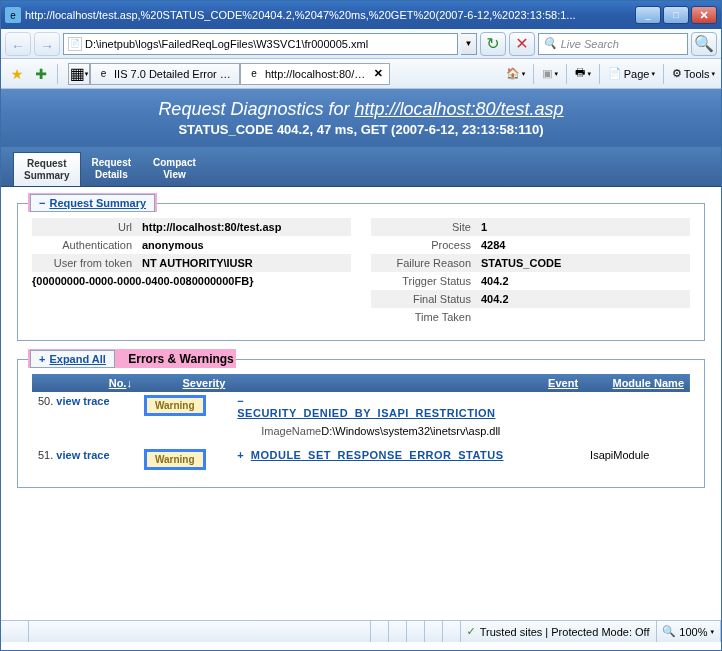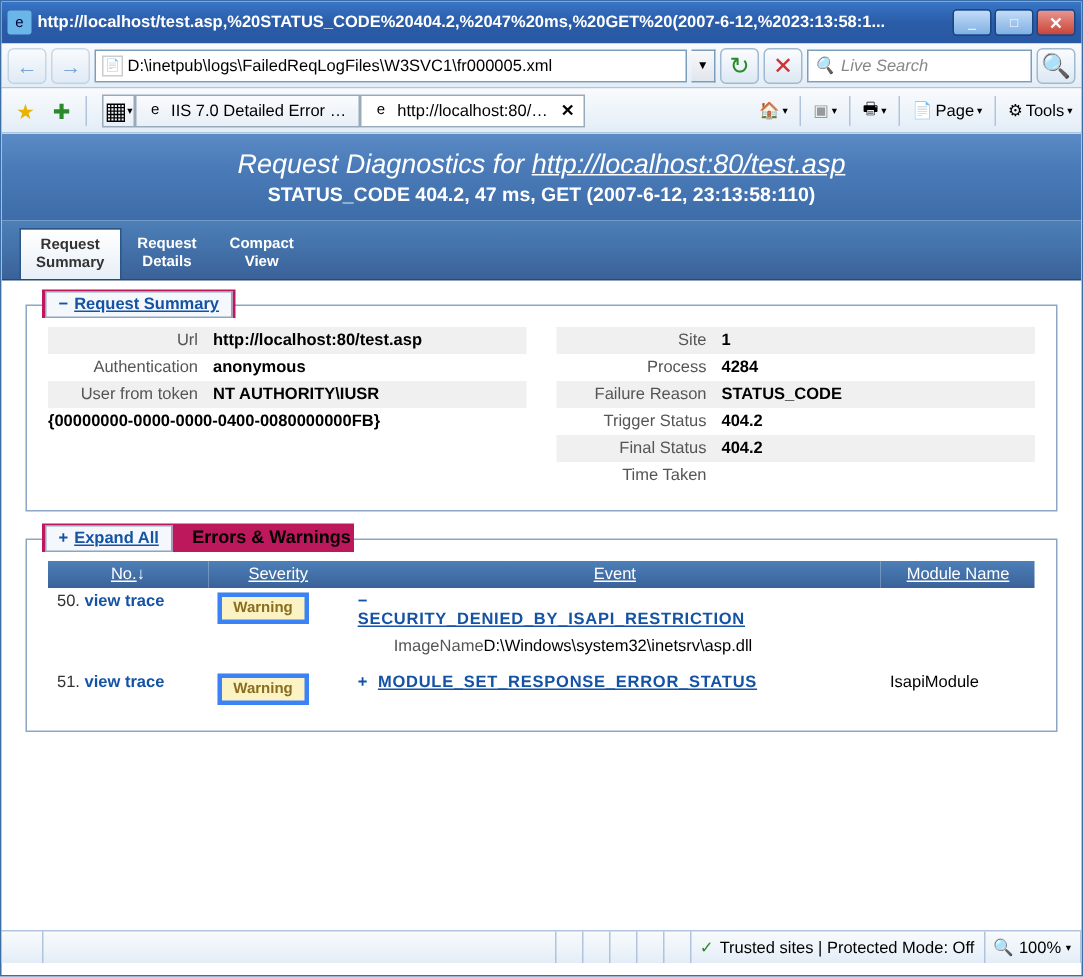--- a/index.html
+++ b/index.html
@@ -1,19 +1,19 @@
 <!DOCTYPE html>
 <html><head>
 <meta charset="utf-8">
 <style>
 *{box-sizing:border-box;margin:0;padding:0;font-family:Tahoma,Arial,sans-serif}
 body{width:722px;height:651px;background:#fff;overflow:hidden;border:1px solid #3a6ea5}
 .titlebar{height:28px;background:linear-gradient(to bottom,#3876c7 0%,#2b5ca8 50%,#2858a3 100%);display:flex;align-items:center;padding:0 4px;color:#fff;font-size:11px}
 .titlebar .favicon{width:16px;height:16px;background:#6bb6e8;border-radius:2px;margin-right:4px;display:flex;align-items:center;justify-content:center;font-size:10px;color:#003}
-.titlebar .title{flex:1;overflow:hidden;white-space:nowrap;text-overflow:ellipsis;font-weight:bold}
+.titlebar .title{flex:1;overflow:hidden;white-space:nowrap;text-overflow:ellipsis;font-weight:normal}
 .win-btn{width:26px;height:18px;margin-left:2px;border:1px solid #1a4580;border-radius:3px;background:linear-gradient(to bottom,#c4dcf6,#7fb0e4);display:flex;align-items:center;justify-content:center;font-size:9px}
 .win-btn.close{background:linear-gradient(to bottom,#e89690,#c94438);color:#fff;font-weight:bold;font-size:11px}
 .navbar{height:30px;background:linear-gradient(to bottom,#f9fbfd,#e3edf7);border-bottom:1px solid #b0c4de;display:flex;align-items:center;padding:2px 4px;gap:3px}
 .nav-btn{width:26px;height:24px;border:1px solid #a0b8d0;border-radius:4px;background:linear-gradient(to bottom,#fbfcfe,#dce8f4);display:flex;align-items:center;justify-content:center}
 .nav-btn.disabled{opacity:.5}
 .nav-arrow{font-size:14px;color:#0a5bb8}
 .addr-box{flex:1;height:22px;border:1px solid #7b9ebd;background:#fff;display:flex;align-items:center;padding:0 4px;font-size:11px}
 .addr-box .icon{width:14px;height:14px;margin-right:3px;background:#fff;border:1px solid #ccc;display:flex;align-items:center;justify-content:center;font-size:8px}
 .addr-box input{border:none;flex:1;font-size:11px;outline:none}
 .addr-drop{width:16px;height:22px;border:1px solid #7b9ebd;border-left:none;background:linear-gradient(to bottom,#f8f9fa,#e1e6ed);display:flex;align-items:center;justify-content:center;font-size:8px}
@@ -34,33 +34,33 @@
 .content{height:531px;overflow:auto;background:#fff}
 .req-header{background:linear-gradient(to bottom,#5a8bc5 0%,#4a7bb8 40%,#3d6ca8 100%);color:#fff;text-align:center;padding:10px 16px 10px}
 .req-header h1{font-size:18px;font-weight:normal;font-style:italic;font-family:Georgia,serif}
 .req-header h1 a{color:#fff;text-decoration:underline}
 .req-header .sub{font-size:13px;font-weight:bold;margin-top:2px}
 .req-tabs-bar{height:40px;background:linear-gradient(to bottom,#4d7fb8,#3a6299);display:flex;align-items:flex-end;padding:0 12px;border-bottom:1px solid #264a76}
 .req-tab{padding:5px 10px;font-size:10px;color:#fff;text-align:center;line-height:1.15;border:1px solid transparent;font-weight:bold}
 .req-tab.active{background:linear-gradient(to bottom,#fff,#e8eff7);color:#333;border:1px solid #2c5588;border-bottom:none}
 .page-body{padding:16px}
 fieldset{border:1px solid #8ca6c4;padding:14px;margin-bottom:18px;position:relative}
-legend{position:absolute;top:-11px;left:10px;background:#be185d;padding:0 2px}
+legend{position:absolute;top:-11px;left:10px;background:#f9a8d4;padding:0 2px}
 legend .btn{display:inline-block;border:1px solid #8ca6c4;background:#f4f7fb;padding:2px 8px;font-size:11px}
 legend .btn a{color:#1452a4;text-decoration:underline;font-weight:bold}
 legend .btn .toggle{color:#1452a4;font-weight:bold;margin-right:4px}
 .kv-grid{display:flex;gap:20px}
 .kv-col{flex:1}
 .kv-row{display:flex;padding:3px 0;font-size:11px}
 .kv-row:nth-child(odd){background:#f0f0f0}
 .kv-k{width:110px;text-align:right;padding-right:10px;color:#555}
 .kv-v{flex:1;font-weight:bold;word-break:break-all}
 .errtable{width:100%;border-collapse:collapse;font-size:11px}
 .errtable thead{background:linear-gradient(to bottom,#4d7fb8,#3a6299);color:#fff}
-.errtable thead th{padding:3px 6px;text-align:center;font-weight:normal}
+.errtable thead th{padding:3px 6px;text-align:right;font-weight:bold}
 .errtable thead th a{color:#fff;text-decoration:underline}
 .errtable td{padding:3px 6px;vertical-align:top}
 .errtable .num{color:#333}
 .errtable .vt{color:#1452a4;font-weight:bold}
 .warn-badge{display:inline-block;border:3px solid #3b82f6;background:#fbf3c3;padding:2px 8px;font-weight:bold;color:#8a6d1e;font-size:10px}
 .evt-toggle{color:#1452a4;font-weight:bold;margin-right:4px}
 .evt-name{color:#1452a4;text-decoration:underline;font-weight:bold;letter-spacing:.5px}
 .evt-detail{margin:6px 0 6px 24px;font-size:11px;display:flex;}
 .evt-detail .dk{color:#555}
 .evt-detail .dv{}

